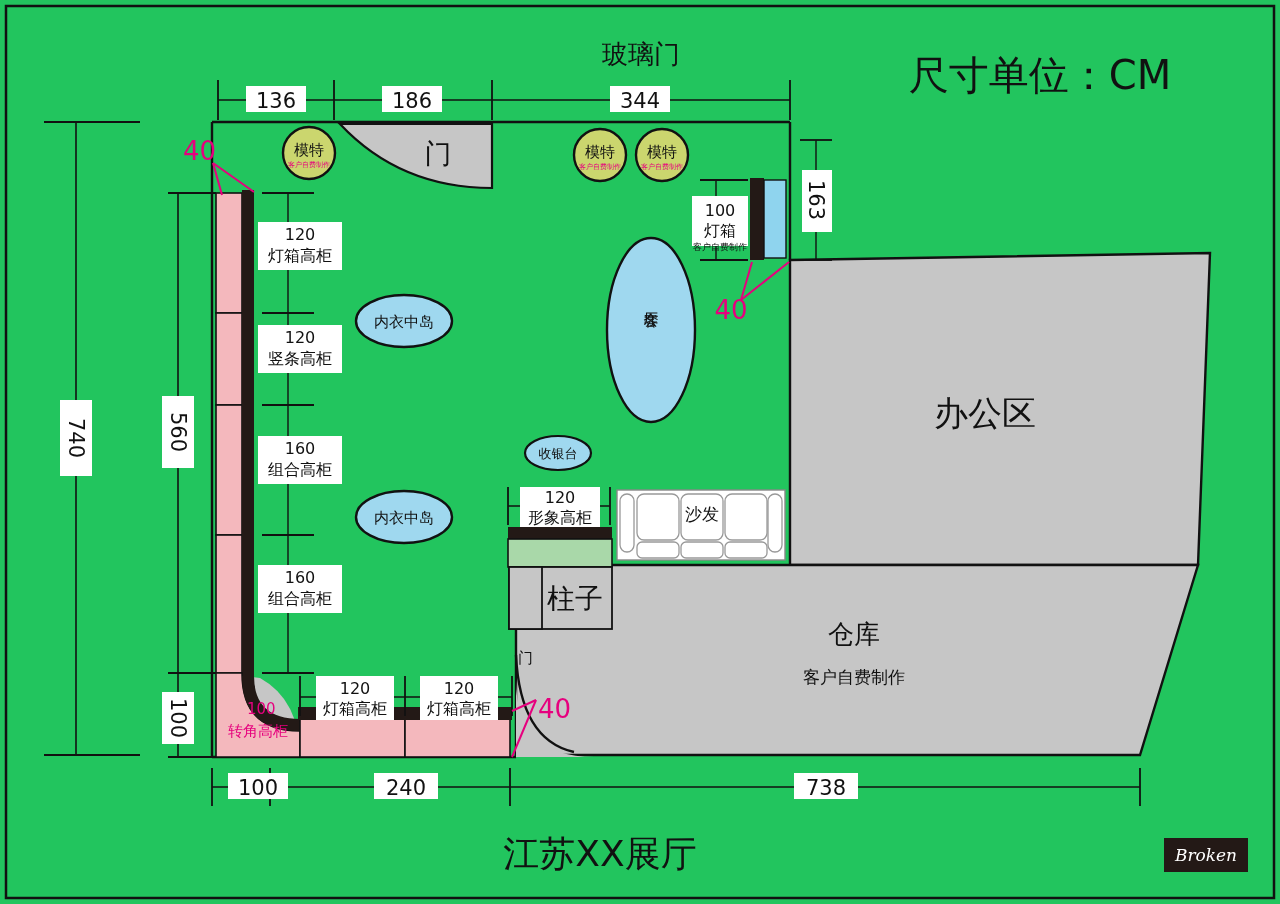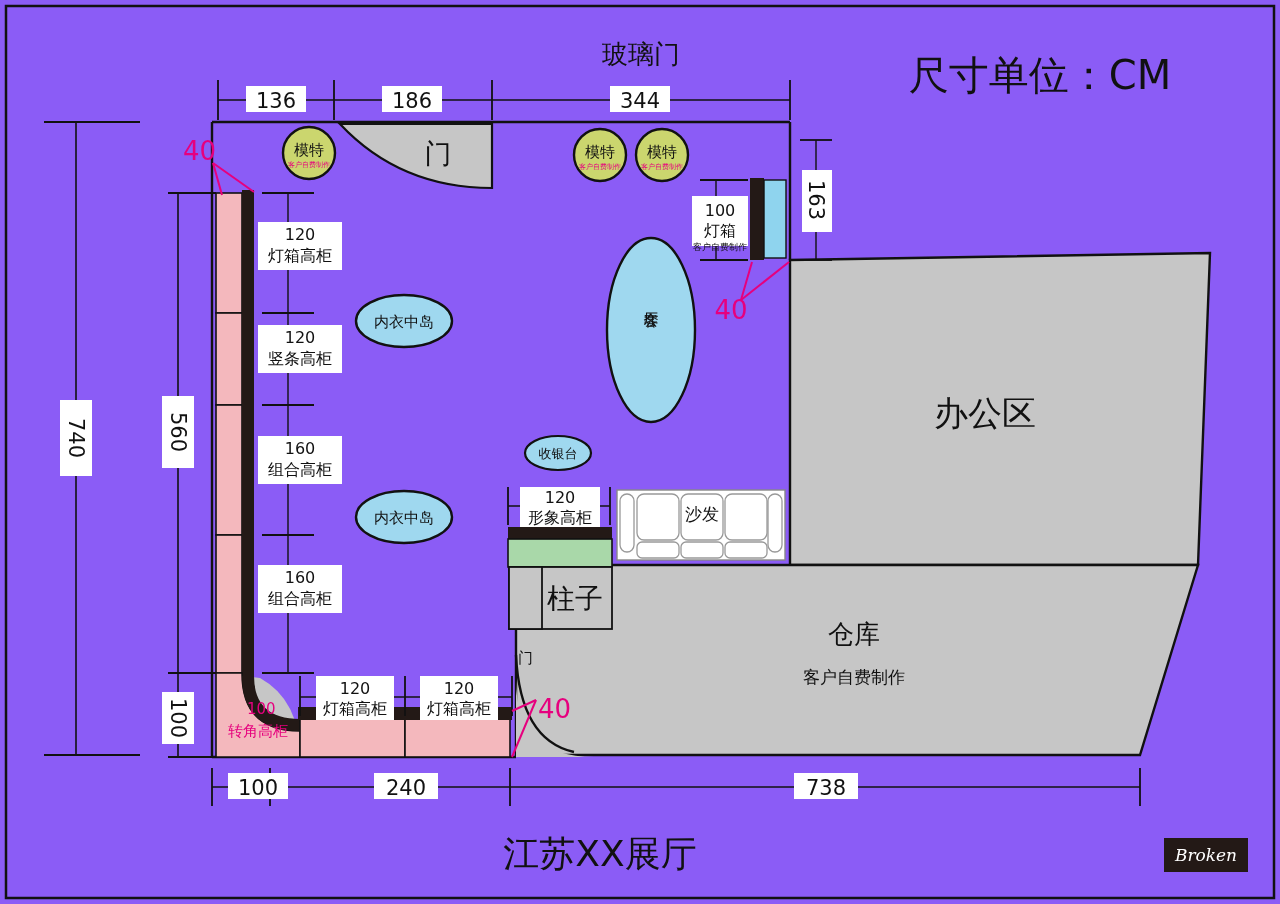--- a/index.html
+++ b/index.html
@@ -5,21 +5,21 @@
 <style>
   html,body{margin:0;padding:0;background:#ffffff;}
   body{
     font-family:"DejaVu Sans","Liberation Sans",sans-serif;
     -webkit-font-smoothing:antialiased;
   }
   #page{
     position:relative;
     width:1280px;
     height:904px;
-    background:#8b5cf6;
+    background:#22c55e;
     overflow:hidden;
   }
   #plan-svg{
     position:absolute;
     left:0; top:0;
     width:1280px;
     height:904px;
     display:block;
   }
   .dim-num{

